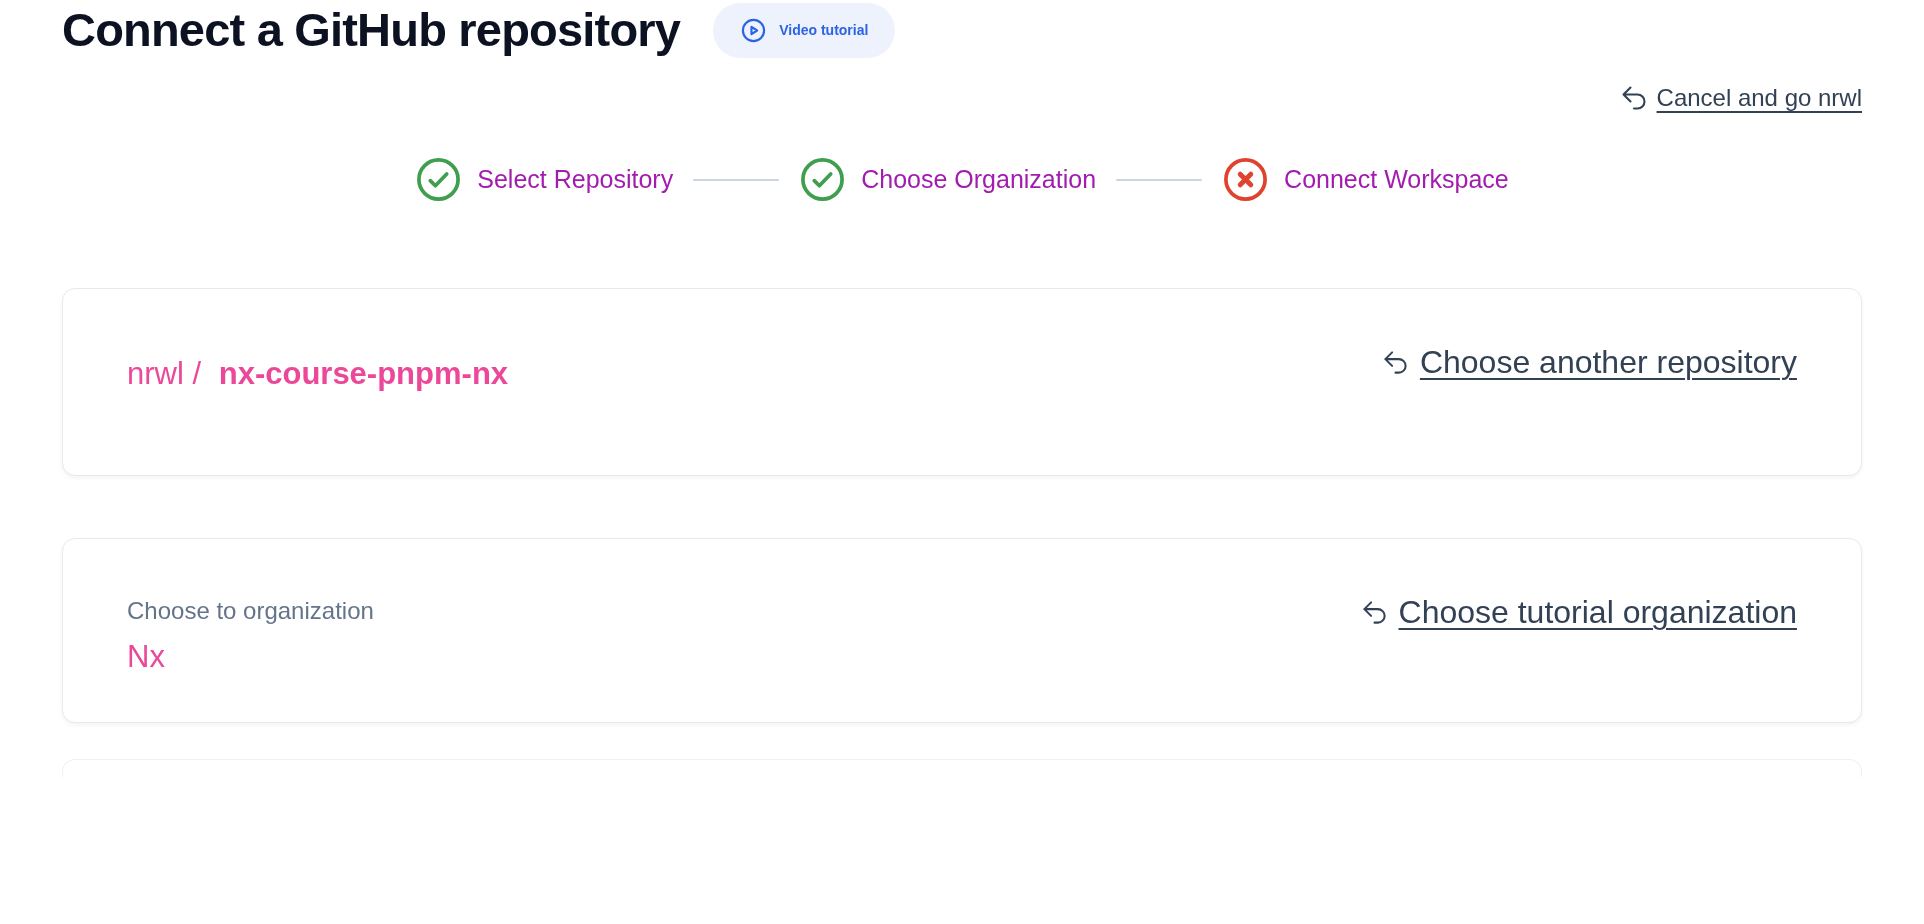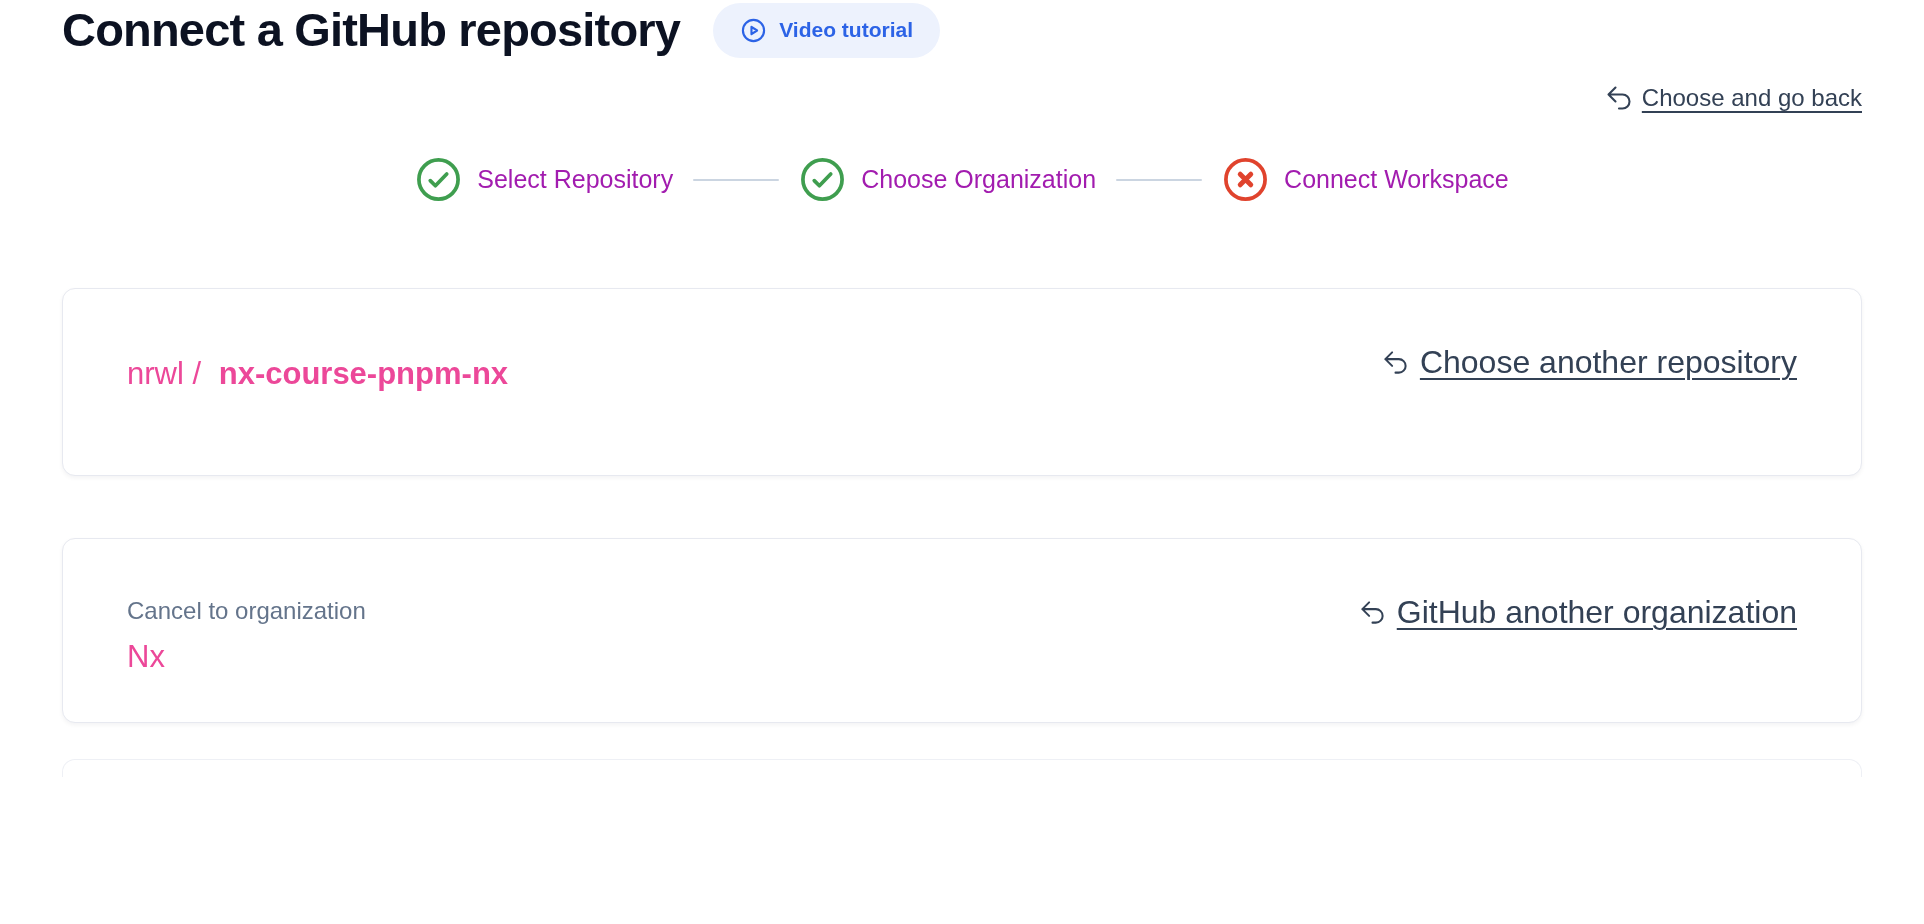--- a/index.html
+++ b/index.html
@@ -58,21 +58,21 @@
   }
   .video-pill {
     display: flex;
     align-items: center;
     gap: 12px;
     height: 55px;
     padding: 0 27px;
     border-radius: 28px;
     background: #edf2fd;
     color: #2c63e6;
-    font-size: 21px;
+    font-size: 14px;
     font-weight: 700;
     cursor: pointer;
   }
 
   
   .stepper {
     margin-top: 96px;
     display: flex;
     align-items: center;
     justify-content: center;
@@ -147,21 +147,21 @@
 </style>
 </head>
 <body>
 
 <div class="page">
 
   <div class="cancel-link">
     <svg class="icon" width="28" height="28" viewBox="0 0 24 24" fill="none" stroke="#334155" stroke-width="1.8" stroke-linecap="round" stroke-linejoin="round">
       <path d="M9 15L3 9m0 0l6-6M3 9h12a6 6 0 010 12h-3"></path>
     </svg>
-    <span class="link-text">Choose and go back</span>
+    <span class="link-text">Cancel and go nrwl</span>
   </div>
 
 
   <div class="title-row">
     <h1 class="page-title">Connect a GitHub repository</h1>
     <div class="video-pill">
       <svg class="icon" width="27" height="27" viewBox="0 0 24 24" fill="none" stroke="#2c63e6" stroke-width="1.9" stroke-linecap="round" stroke-linejoin="round">
         <circle cx="12" cy="12" r="9.4"></circle>
         <path d="M10.2 8.8l5 3.2-5 3.2z"></path>
       </svg>
@@ -208,27 +208,27 @@
     </div>
     <div class="card-action">
       <svg class="icon" width="27" height="27" viewBox="0 0 24 24" fill="none" stroke="#334155" stroke-width="1.8" stroke-linecap="round" stroke-linejoin="round">
         <path d="M9 15L3 9m0 0l6-6M3 9h12a6 6 0 010 12h-3"></path>
       </svg>
       <span class="link-text">Choose another repository</span>
     </div>
   </div>
 
   <div class="card card-org">
-    <div class="card-label">Cancel to organization</div>
+    <div class="card-label">Choose to organization</div>
     <div class="card-value">
       <span class="org-name">Nx</span>
     </div>
     <div class="card-action">
       <svg class="icon" width="27" height="27" viewBox="0 0 24 24" fill="none" stroke="#334155" stroke-width="1.8" stroke-linecap="round" stroke-linejoin="round">
         <path d="M9 15L3 9m0 0l6-6M3 9h12a6 6 0 010 12h-3"></path>
       </svg>
-      <span class="link-text">GitHub another organization</span>
+      <span class="link-text">Choose tutorial organization</span>
     </div>
   </div>
 
   <div class="card-sliver"></div>
 
 </div>
 
 </body></html>

